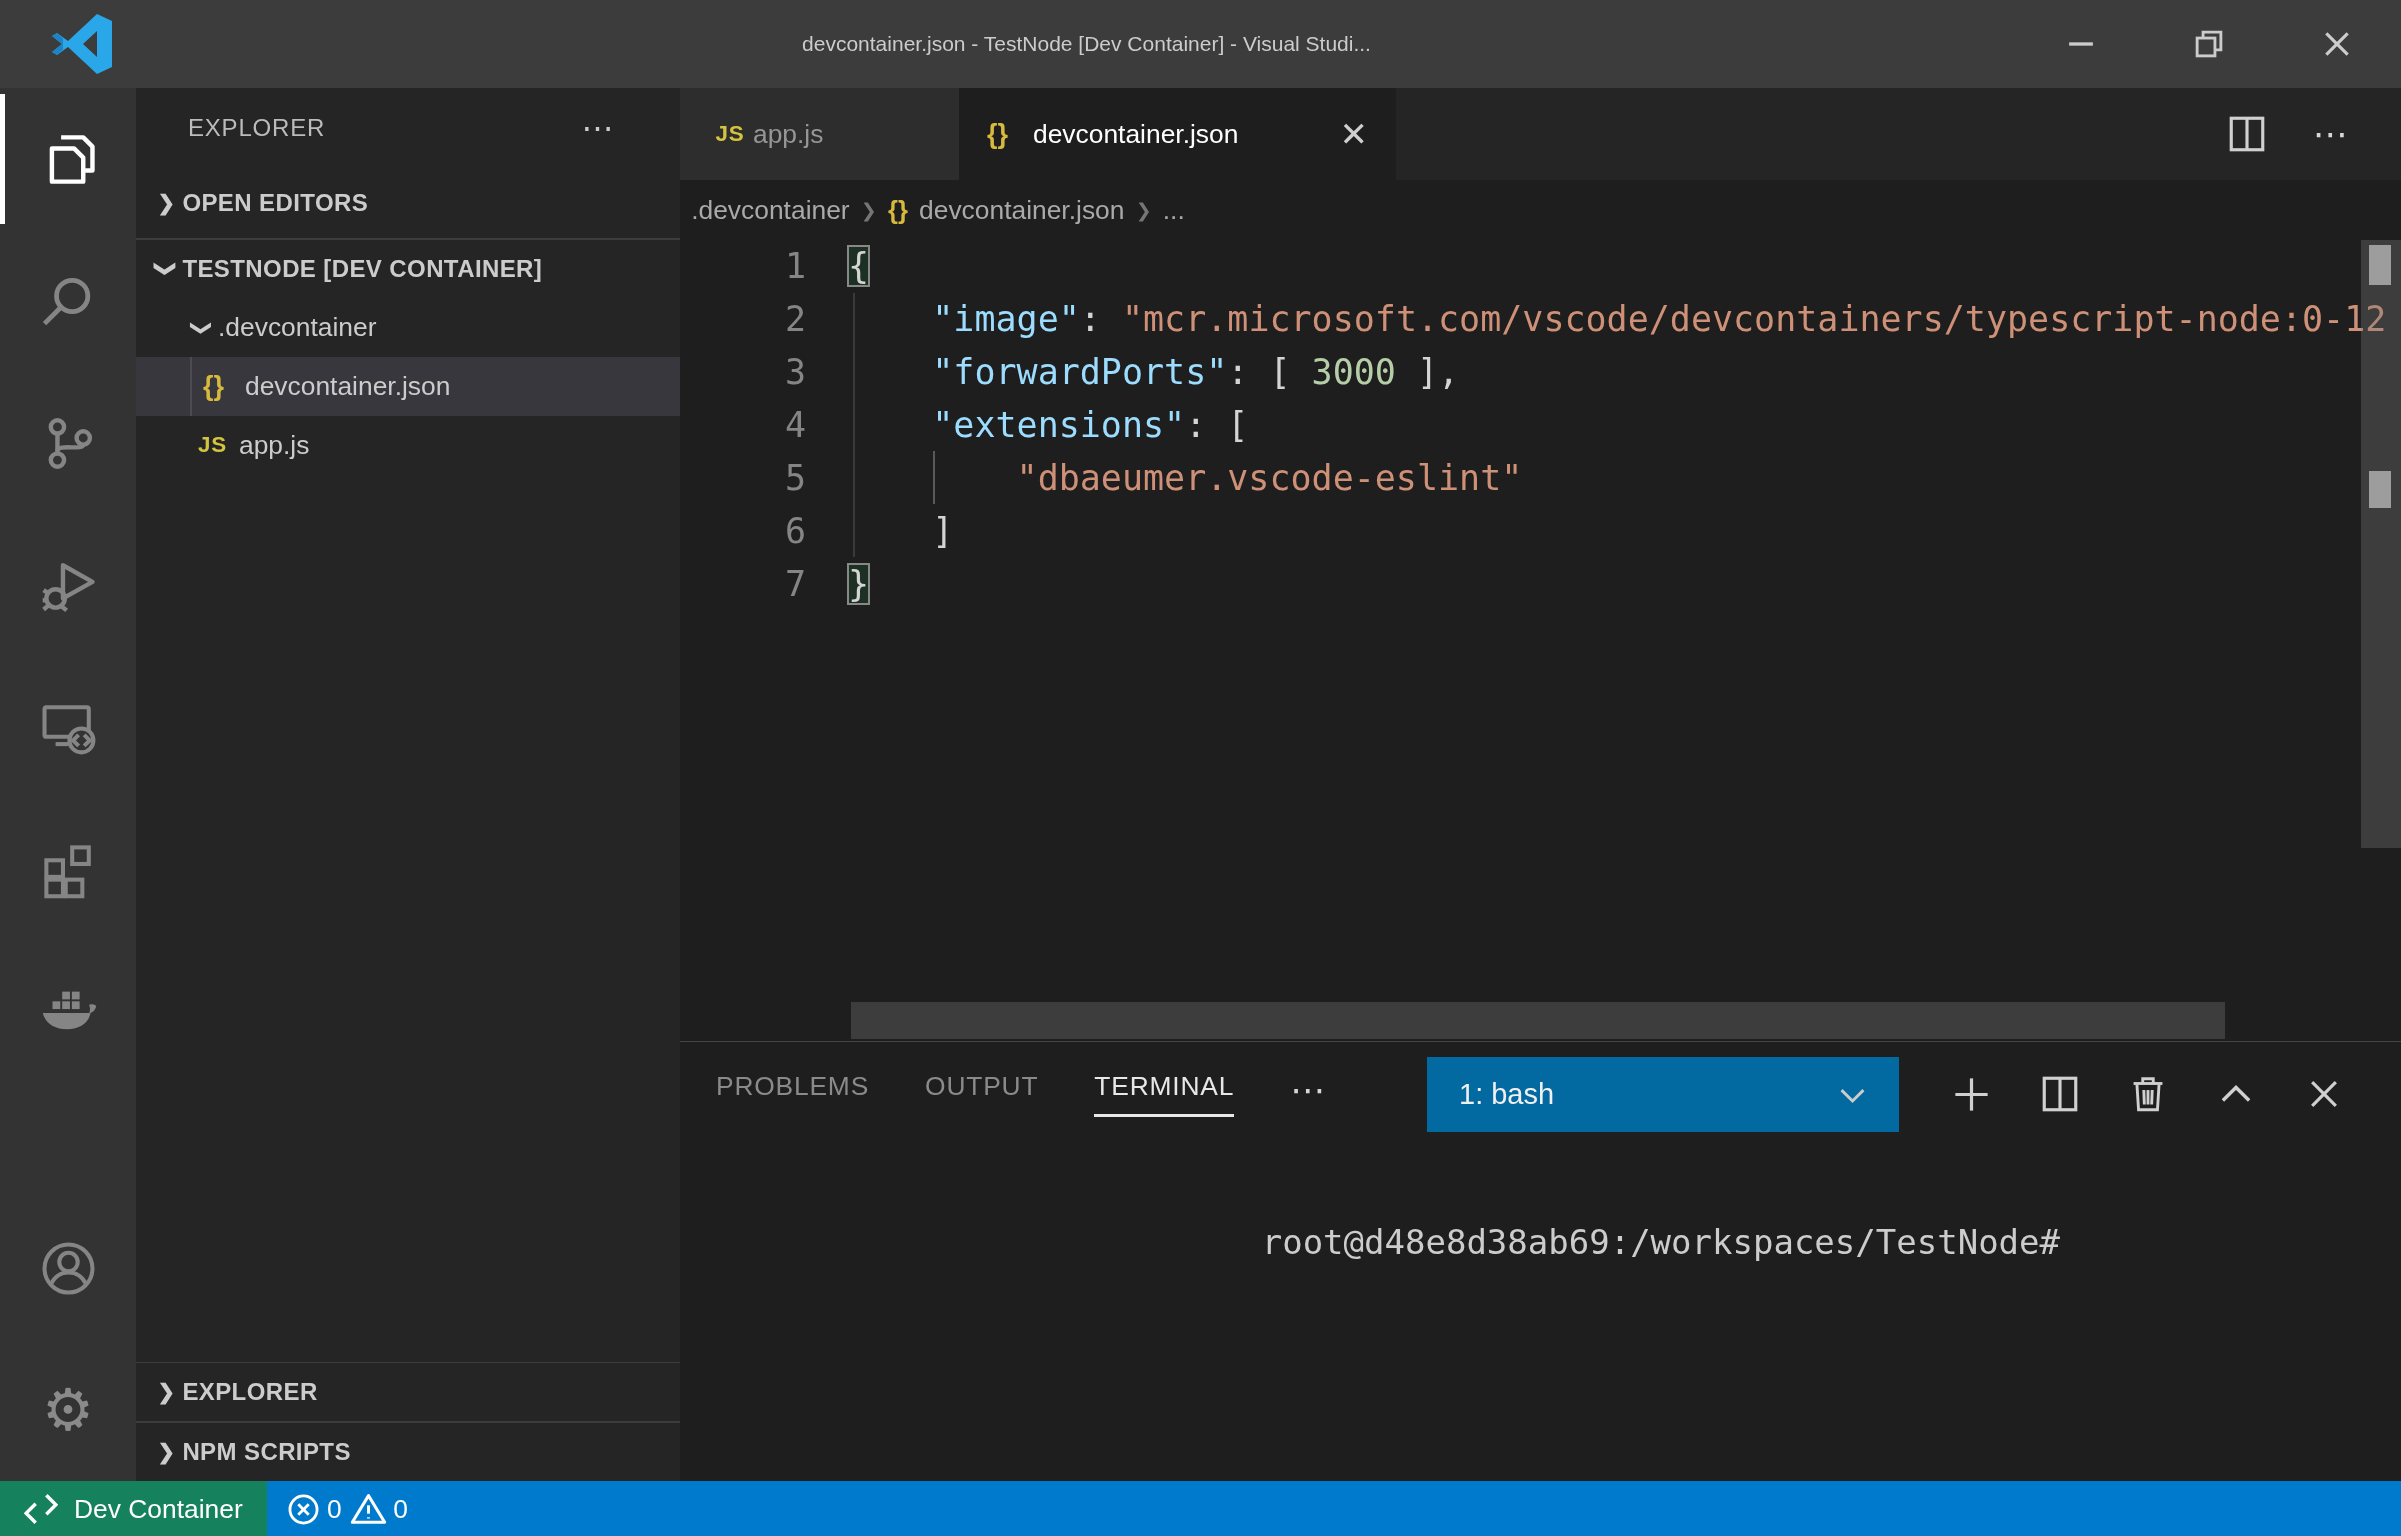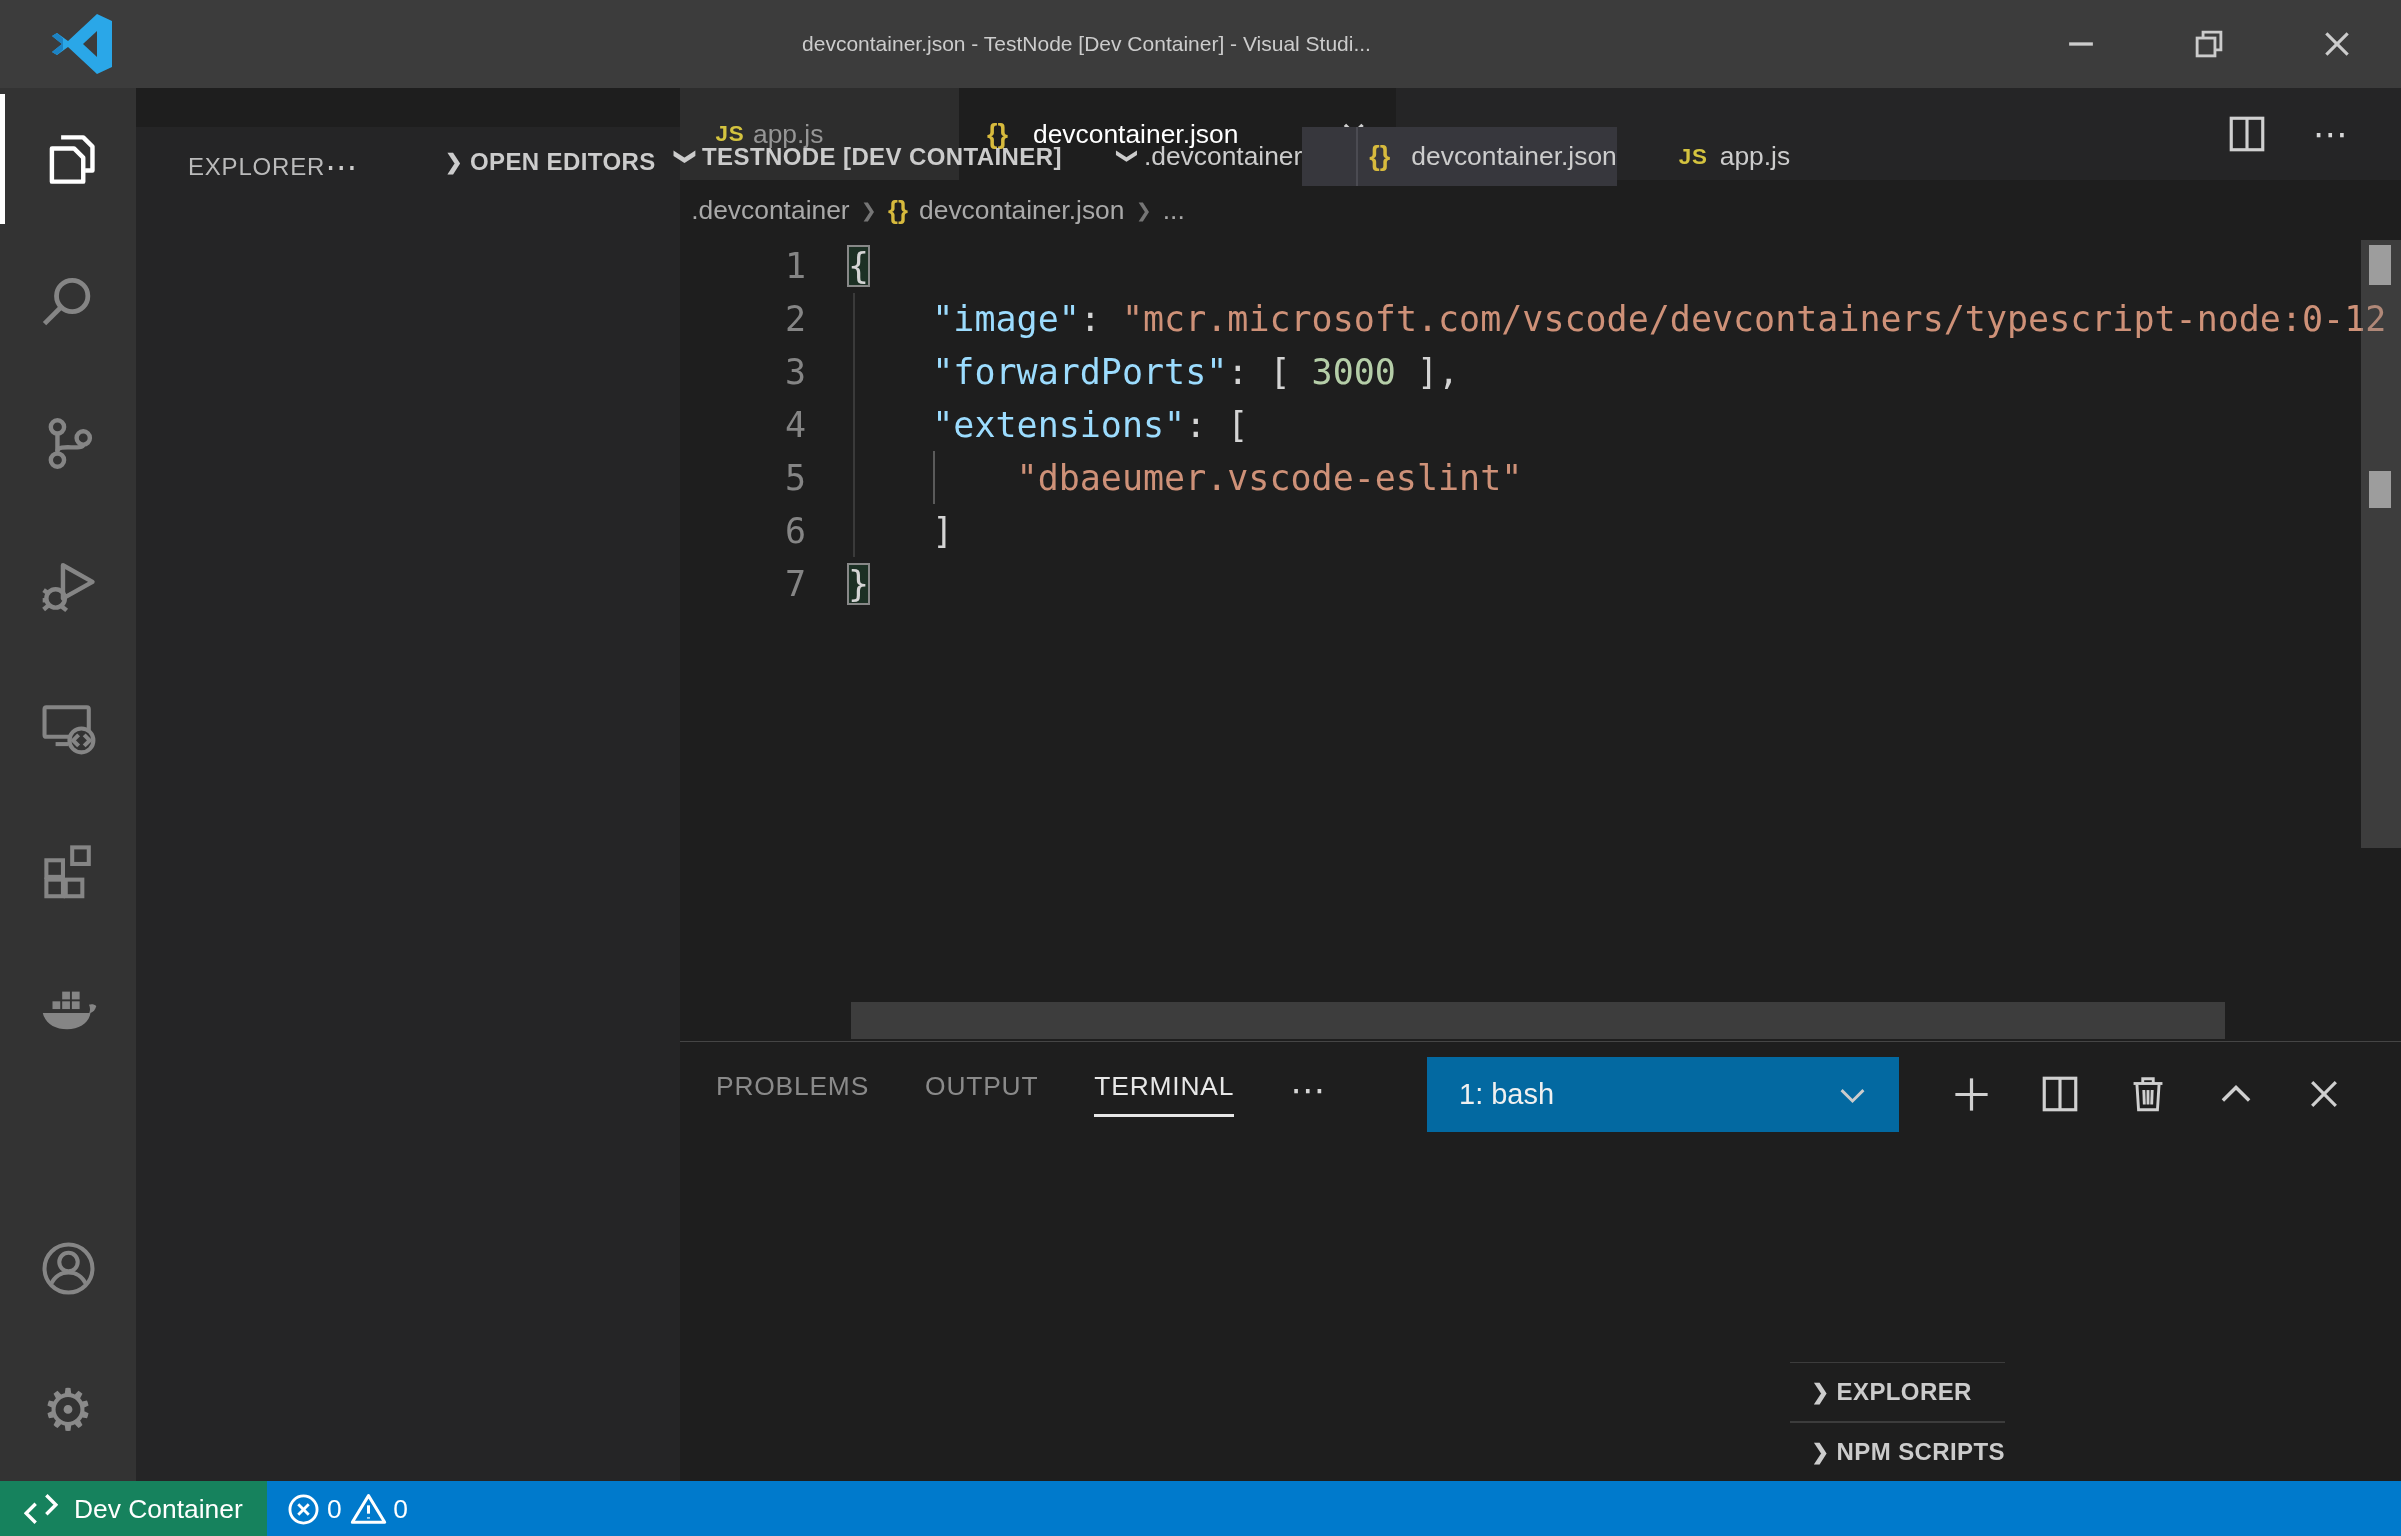--- a/index.html
+++ b/index.html
@@ -39,21 +39,21 @@
 
   
   .activitybar{width:136px;background:var(--activitybar-bg);display:flex;flex-direction:column;flex:0 0 auto;}
   .ab-item{height:142px;display:flex;align-items:center;justify-content:center;position:relative;color:#858585;}
   .ab-item.active{color:#ffffff;}
   .ab-item.active::before{content:"";position:absolute;left:0;top:6.4px;bottom:6.4px;width:4.8px;background:#ffffff;}
   .ab-spacer{flex:1;}
   .gear-glyph{font-size:58px;line-height:1;color:#8a8a8a;}
 
   
-  .sidebar{width:544px;background:var(--sidebar-bg);display:flex;flex-direction:row;flex:0 0 auto;color:var(--fg);position:relative;margin-top:39px;}
+  .sidebar{width:544px;background:var(--sidebar-bg);display:flex;flex-direction:column;flex:0 0 auto;color:var(--fg);position:relative;}
   .sb-header{height:80px;display:flex;align-items:center;padding-left:52px;}
   .sb-title{font-size:24px;color:#bbbbbb;letter-spacing:0.8px;}
   .sb-more{margin-left:auto;margin-right:64px;font-size:32px;color:#cccccc;letter-spacing:2.4px;}
   .sb-row{display:flex;align-items:center;font-size:26.4px;white-space:nowrap;}
   .sb-row.bold{font-weight:bold;font-size:24px;letter-spacing:0.4px;}
   .chev{display:inline-block;font-size:21px;color:#cccccc;width:32px;text-align:center;flex:0 0 auto;}
   .chev.down{transform:rotate(90deg);}
   .row-open-editors{height:70px;padding-left:14.4px;}
   .sb-divider{height:1.6px;background:#3c3c3c;flex:0 0 auto;}
   .row-workspace{height:59px;padding-left:14.4px;}
@@ -349,20 +349,23 @@
             </svg>
             <svg width="42" height="42" viewBox="0 0 16 16" fill="none" stroke="#d0d0d0" stroke-width="1.3">
                 <polyline points="3,10.5 8,5.5 13,10.5"></polyline>
               </svg>
             <svg width="42" height="42" viewBox="0 0 16 16" stroke="#d0d0d0" stroke-width="1.2">
                 <line x1="3.5" y1="3.5" x2="12.5" y2="12.5"></line>
                 <line x1="12.5" y1="3.5" x2="3.5" y2="12.5"></line>
               </svg>
           </div>
         </div>
+        <div class="terminal-body">
+          <span>root@d48e8d38ab69:/workspaces/TestNode#</span>
+        </div>
       </div>
     </div>
   </div>
 
   <div class="statusbar">
     <div class="remote">
       <svg width="34" height="34" viewBox="0 0 16 16" fill="none" stroke="#ffffff" stroke-width="1.6">
         <path d="M10.5 1.5 L15 6 L10.5 10.5"></path>
           <path d="M5.5 5.5 L1 10 L5.5 14.5"></path>
       </svg>

